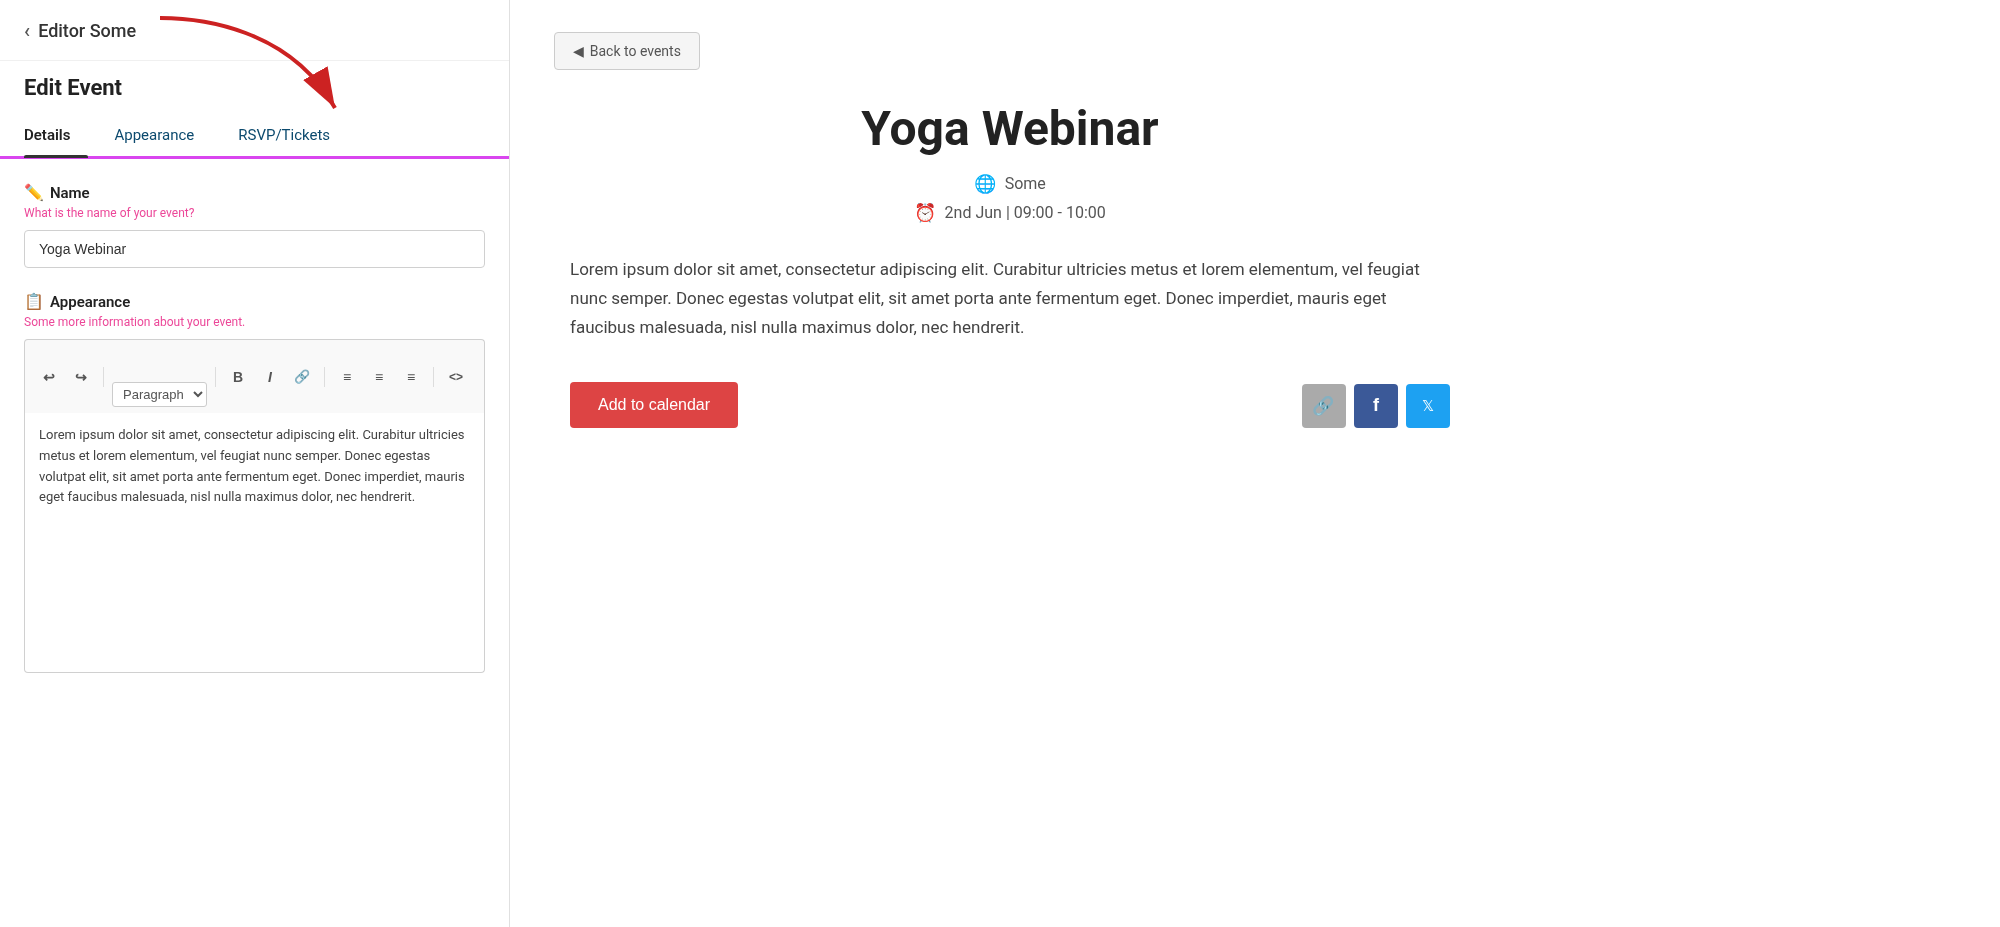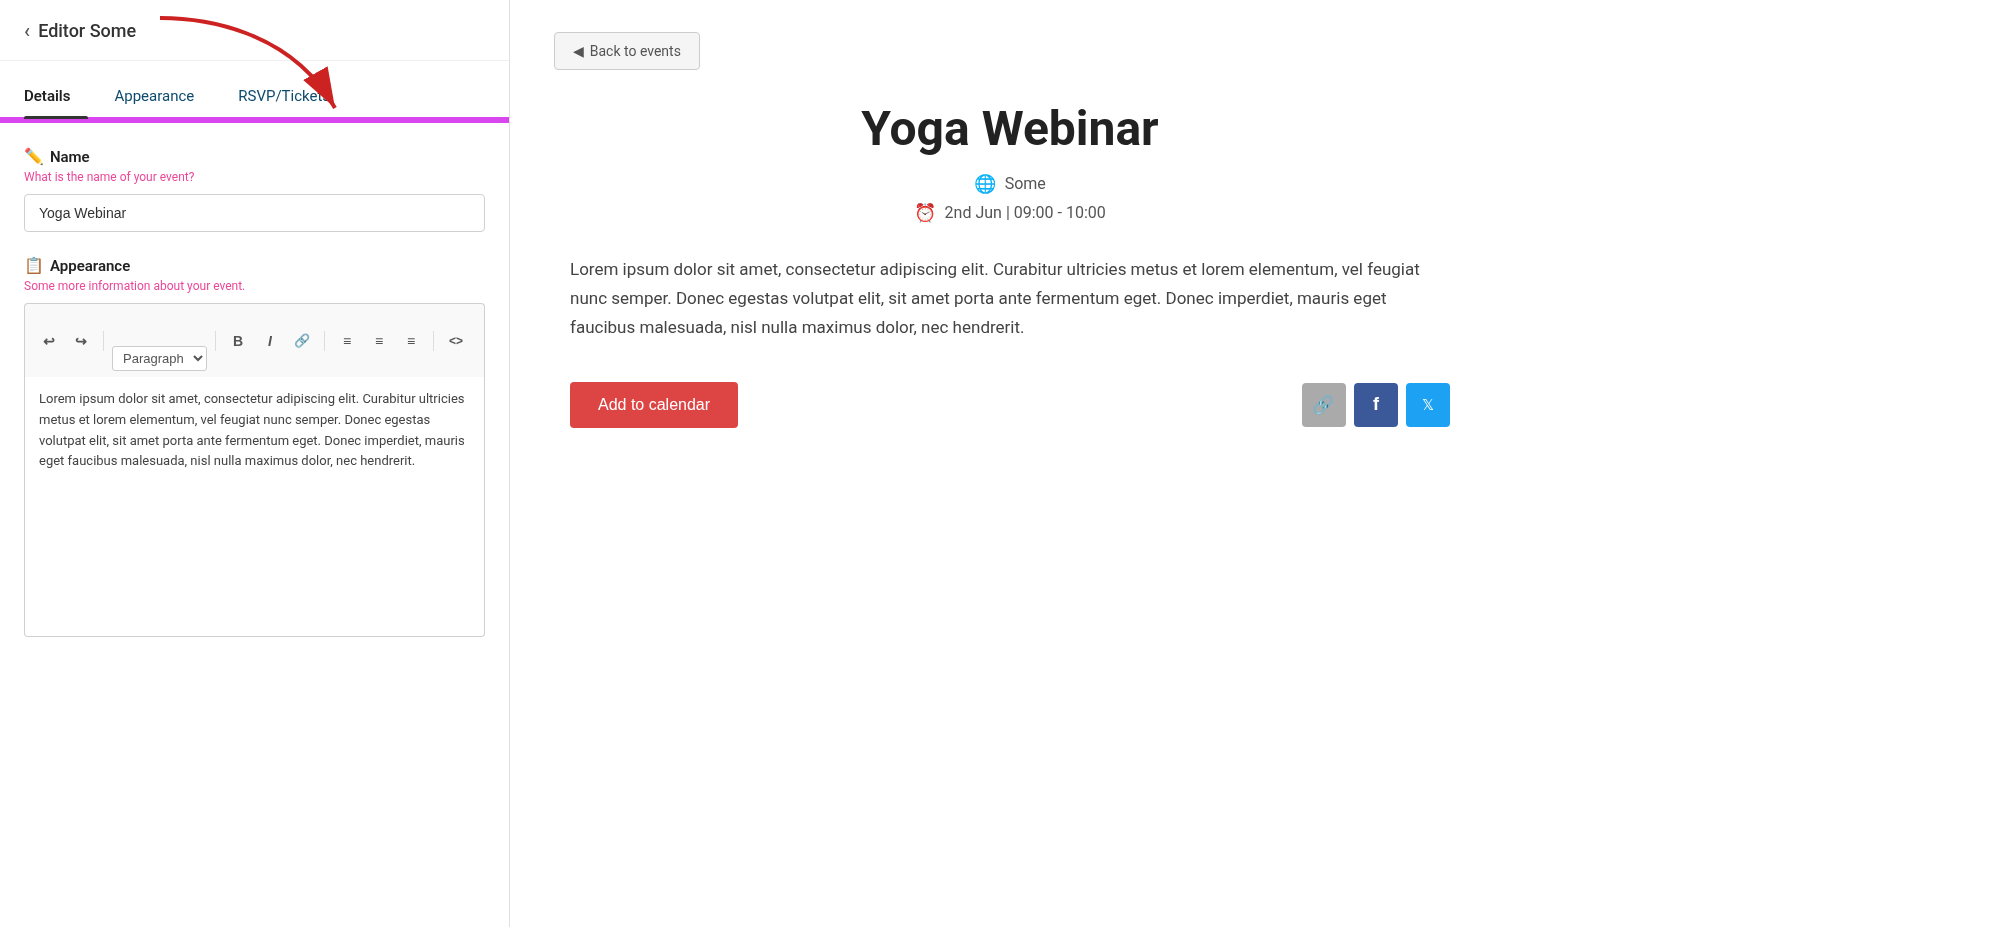--- a/index.html
+++ b/index.html
@@ -37,21 +37,21 @@
       padding: 14px 24px 0;
       font-size: 22px;
       font-weight: 700;
       color: #222;
     }
 
     .tabs {
       display: flex;
       padding: 0 24px;
       margin-top: 16px;
-      border-bottom: 6px solid #d946ef;
+      border-bottom: 3px solid #d946ef;
       align-items: flex-end;
     }
     .tab {
       padding: 10px 18px 12px;
       font-size: 15px;
       cursor: pointer;
       color: #0c4a6e;
       position: relative;
       margin-right: 8px;
     }
@@ -223,21 +223,21 @@
 
     .event-description {
       font-size: 17px;
       color: #444;
       line-height: 1.7;
       margin-bottom: 40px;
     }
 
     .event-actions {
       display: flex;
-      align-items: center;
+      align-items: flex-end;
       justify-content: space-between;
       flex-wrap: wrap;
       gap: 16px;
     }
 
     .add-to-cal-btn {
       background: #d44;
       color: #fff;
       border: none;
       border-radius: 4px;
@@ -293,20 +293,21 @@
         </marker>
       </defs>
       <path d="M 20 10 C 60 10, 150 20, 195 100" stroke="#cc2222" stroke-width="4" fill="none" marker-end="url(#arrowhead)"></path>
     </svg>
 
     <a class="editor-home-link">
       <span class="chevron-left">‹</span>
       <span>Editor Some</span>
     </a>
 
+    <div class="edit-event-title">Edit Event</div>
 
     <div class="tabs">
       <div class="tab active">
         <span>Details</span>
       </div>
       <div class="tab">
         <span>Appearance</span>
       </div>
       <div class="tab">
         <span>RSVP/Tickets</span>

